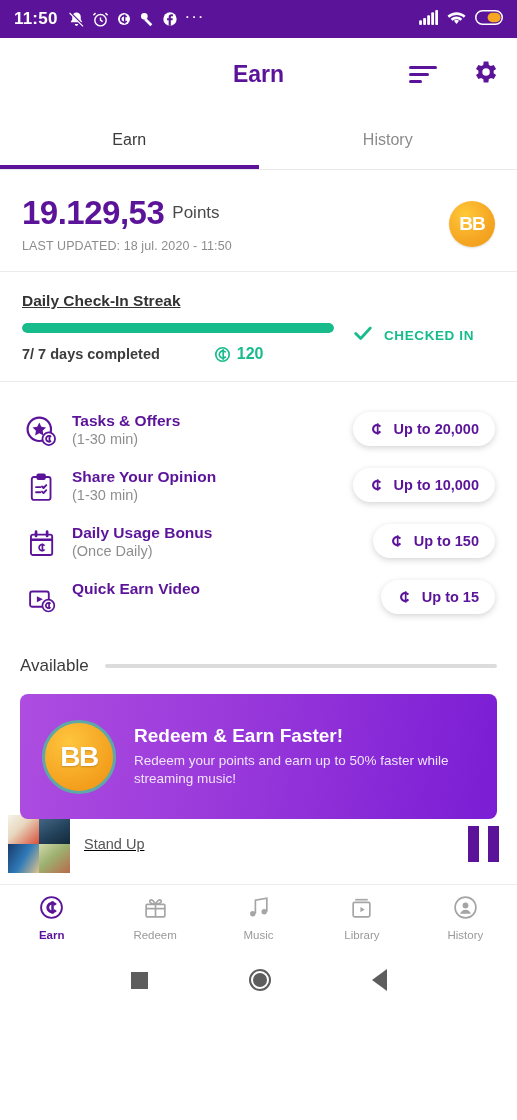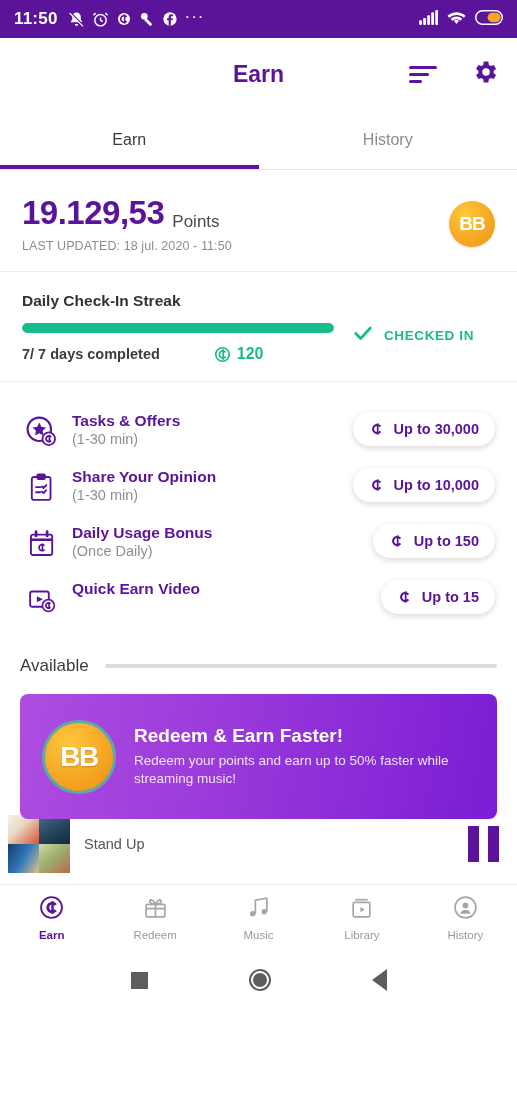--- a/index.html
+++ b/index.html
@@ -43,37 +43,37 @@
   
   .tabs { display: flex; height: 60px; border-bottom: 1px solid #e8e8e8; flex: 0 0 60px; position: relative; background:#fff; }
   .tab { flex: 1; display: flex; align-items: center; justify-content: center;
          font-size: 16px; color: #8b8b8b; }
   .tab.active { color: #3b3b3b; }
   .tab-underline { position: absolute; bottom: 0; left: 0; width: 50%; height: 4px; background: #5B1499; }
 
   
   .points-row { display: flex; align-items: center; padding: 24px 22px 18px 22px; border-bottom: 1px solid #ececec; }
   .points-left { flex: 1; }
-  .points-main { display: flex; align-items: flex-end; gap: 8px; }
+  .points-main { display: flex; align-items: center; gap: 8px; }
   .points-value { font-size: 33px; font-weight: 700; color: #5B1499; letter-spacing: -.5px; }
   .points-unit { font-size: 17px; color: #4a4a4a; }
   .points-updated { font-size: 12.5px; color: #8d8d8d; margin-top: 7px; letter-spacing: .1px; }
   .avatar-bb {
     width: 46px; height: 46px; border-radius: 50%;
     background: radial-gradient(circle at 35% 30%, #FFC838 0%, #F5A623 60%, #EE9A13 100%);
     display: flex; align-items: center; justify-content: center;
     color: #fff; font-weight: 700; font-size: 19px; letter-spacing: -1px;
     box-shadow: 0 1px 2px rgba(0,0,0,.15);
   }
 
   
   .checkin { padding: 20px 22px 18px 22px; border-bottom: 1px solid #ececec; background: #fff; }
   .checkin-grid { display: flex; align-items: flex-start; }
   .checkin-left { flex: 1; padding-right: 18px; max-width: 330px; }
-  .checkin-title { font-size: 15.5px; font-weight: 700; color: #333; }
+  .checkin-title { font-size: 15.5px; font-weight: 700; color: #333; text-decoration: underline; }
   .progress-track { height: 10px; border-radius: 6px; background: #e3e3e3; margin: 13px 0 12px 0; overflow: hidden; }
   .progress-fill { height: 100%; border-radius: 6px; background: #18BC8C; }
   .checkin-sub { display: flex; align-items: center; }
   .checkin-days { font-size: 14.5px; color: #3d3d3d; font-weight: 600; }
   .checkin-coin { display: flex; align-items: center; gap: 6px; margin-left: 54px; }
   .checkin-coin span { font-size: 16px; font-weight: 700; color: #18BC8C; }
   .checkin-right { display: flex; align-items: center; gap: 10px; padding-top: 30px; }
   .checkin-status { font-size: 13.5px; font-weight: 700; color: #18BC8C; letter-spacing: .6px; }
 
   
@@ -109,21 +109,21 @@
     display: flex; align-items: center; justify-content: center;
     color: #fff; font-size: 28px; font-weight: 700; letter-spacing: -1.5px;
     text-shadow: 0 1px 2px rgba(0,0,0,.2);
   }
   .banner-text { color: #fff; }
   .banner-title { font-size: 19px; font-weight: 700; margin-bottom: 5px; }
   .banner-sub { font-size: 13.5px; line-height: 1.35; color: #f0e4fa; max-width: 320px; }
 
   
   .miniplayer { margin-top: auto; display: flex; align-items: center;
-                padding: 8px 18px 24px 8px; border-bottom: 1px solid #ececec; height: 66px; flex: 0 0 66px; }
+                padding: 8px 18px 24px 8px; border-bottom: 1px solid #ececec; height: 66px; flex: 0 0 66px; text-decoration: underline; }
   .art { width: 62px; height: 58px; flex: 0 0 62px; display: grid;
          grid-template-columns: 1fr 1fr; grid-template-rows: 1fr 1fr; overflow: hidden; }
   .art div { width: 100%; height: 100%; }
   .a1 { background: linear-gradient(135deg,#f6f2ea 0%,#e8d9c0 40%,#d94f3a 100%); }
   .a2 { background: linear-gradient(150deg,#4a6d8c 0%,#24435c 55%,#13293b 100%); }
   .a3 { background: linear-gradient(120deg,#1a3a6b 0%,#2f7ab8 50%,#e0c48a 100%); }
   .a4 { background: linear-gradient(140deg,#cfd9a8 0%,#9db070 45%,#b86a4a 100%); }
   .track-title { font-size: 14.5px; color: #555; margin-left: 14px; flex: 1; }
   .pause-btn { display: flex; gap: 9px; }
   .pause-btn i { display: block; width: 11px; height: 36px; background: #5B1499; }
@@ -294,21 +294,21 @@
         <div class="earn-name">Tasks &amp; Offers</div>
         <div class="earn-meta">(1-30 min)</div>
       </div>
       <div class="pill">
         <span style="display:flex">
           <svg width="16" height="16" viewBox="0 0 24 24">
               <path d="M13 3.5v17" stroke="#5B1499" stroke-width="2.6"></path>
               <path d="M17 8.5a6 6 0 1 0 0 7" stroke="#5B1499" stroke-width="3.2" fill="none"></path>
             </svg>
         </span>
-        <span class="pill-text">Up to 30,000</span>
+        <span class="pill-text">Up to 20,000</span>
       </div>
     </div>
 
     <div class="earn-row">
       <div class="earn-icon">
         <svg width="34" height="34" viewBox="0 0 40 40" fill="none" stroke="#5B1499" stroke-width="2.2">
             <rect x="8" y="7" width="22" height="27" rx="2.5"></rect>
             <rect x="14.5" y="4" width="9" height="5.5" rx="1.5" fill="#5B1499"></rect>
             <path d="M13 19h5M13 25h5" stroke-linecap="round"></path>
             <path d="M20 18.2l1.8 1.8 3.2-3.4M20 24.2l1.8 1.8 3.2-3.4" stroke-linecap="round" stroke-linejoin="round"></path>

